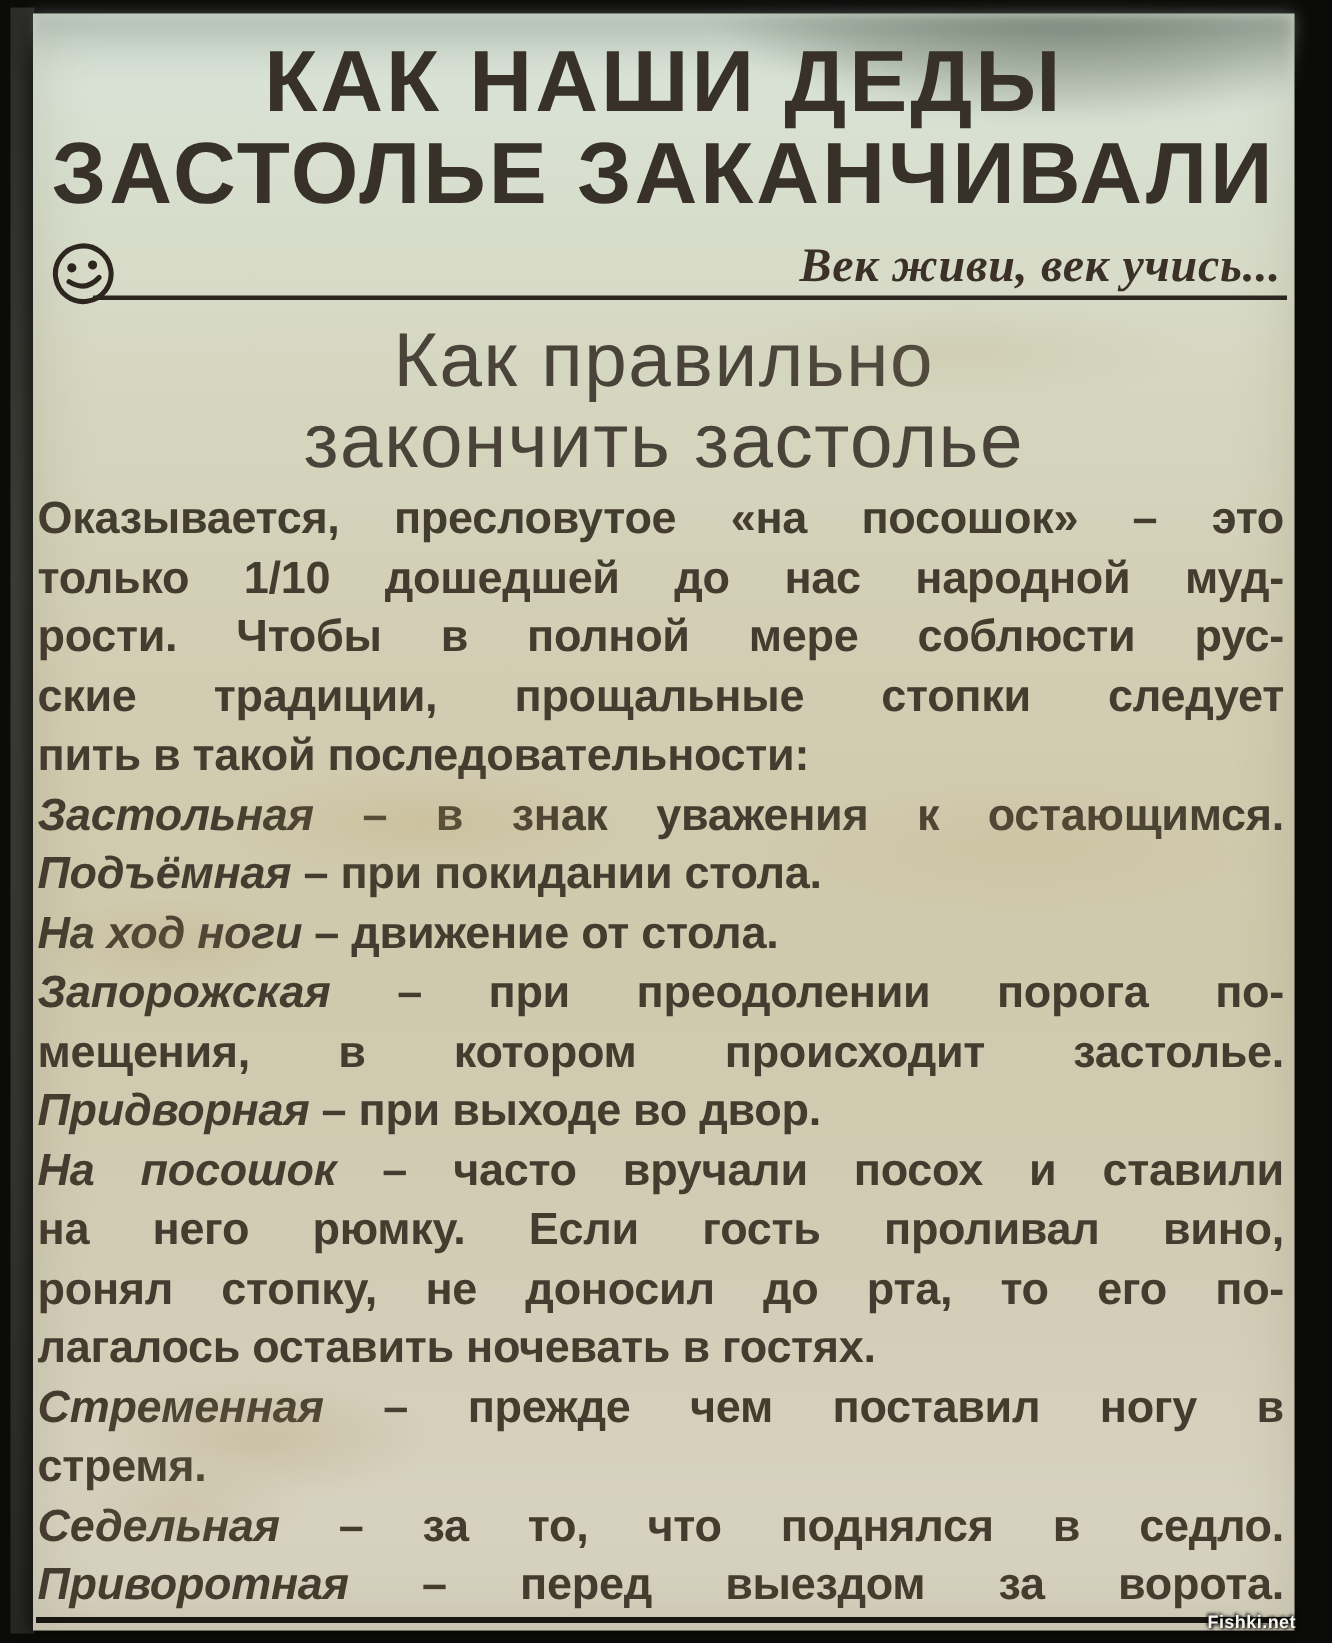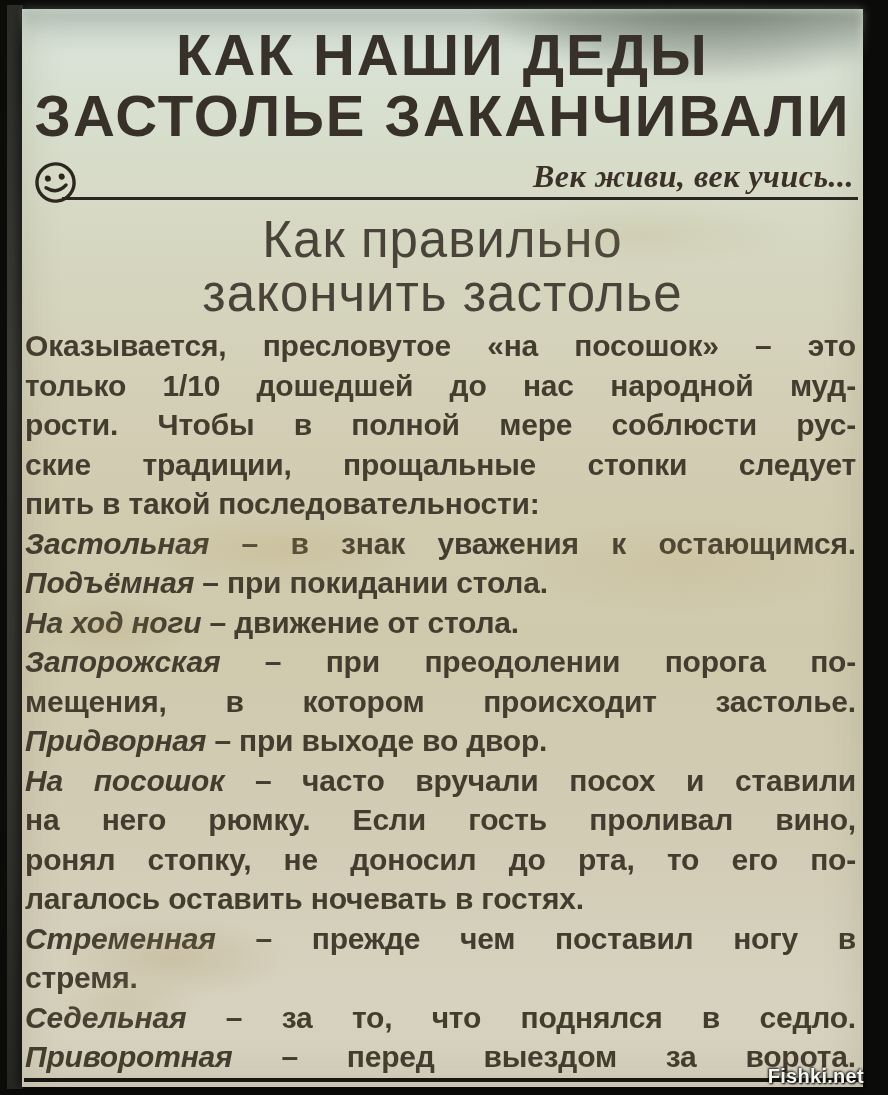--- a/index.html
+++ b/index.html
@@ -68,21 +68,21 @@
     font-weight:bold;color:#443d2f;letter-spacing:-0.2px;
   }
   .line{white-space:normal;}
   .line.j{text-align:justify;text-align-last:justify;}
   .term{font-style:italic;}
   .bottom-rule{
     position:relative;margin:1px 2px 0 2px;border-top:4px solid #171611;
   }
   .watermark{
     position:absolute;right:24px;bottom:7px;
-    font-size:20px;font-weight:bold;color:#f4f4ef;letter-spacing:0.3px;
+    font-size:12px;font-weight:bold;color:#f4f4ef;letter-spacing:0.3px;
     text-shadow:0 0 3px #1a1a1a, 1px 1px 2px #000, -1px -1px 2px rgba(0,0,0,0.7);
   }
 </style>
 </head>
 <body>
 
 <div class="left-strip"></div>
 
 <div class="paper">
 

